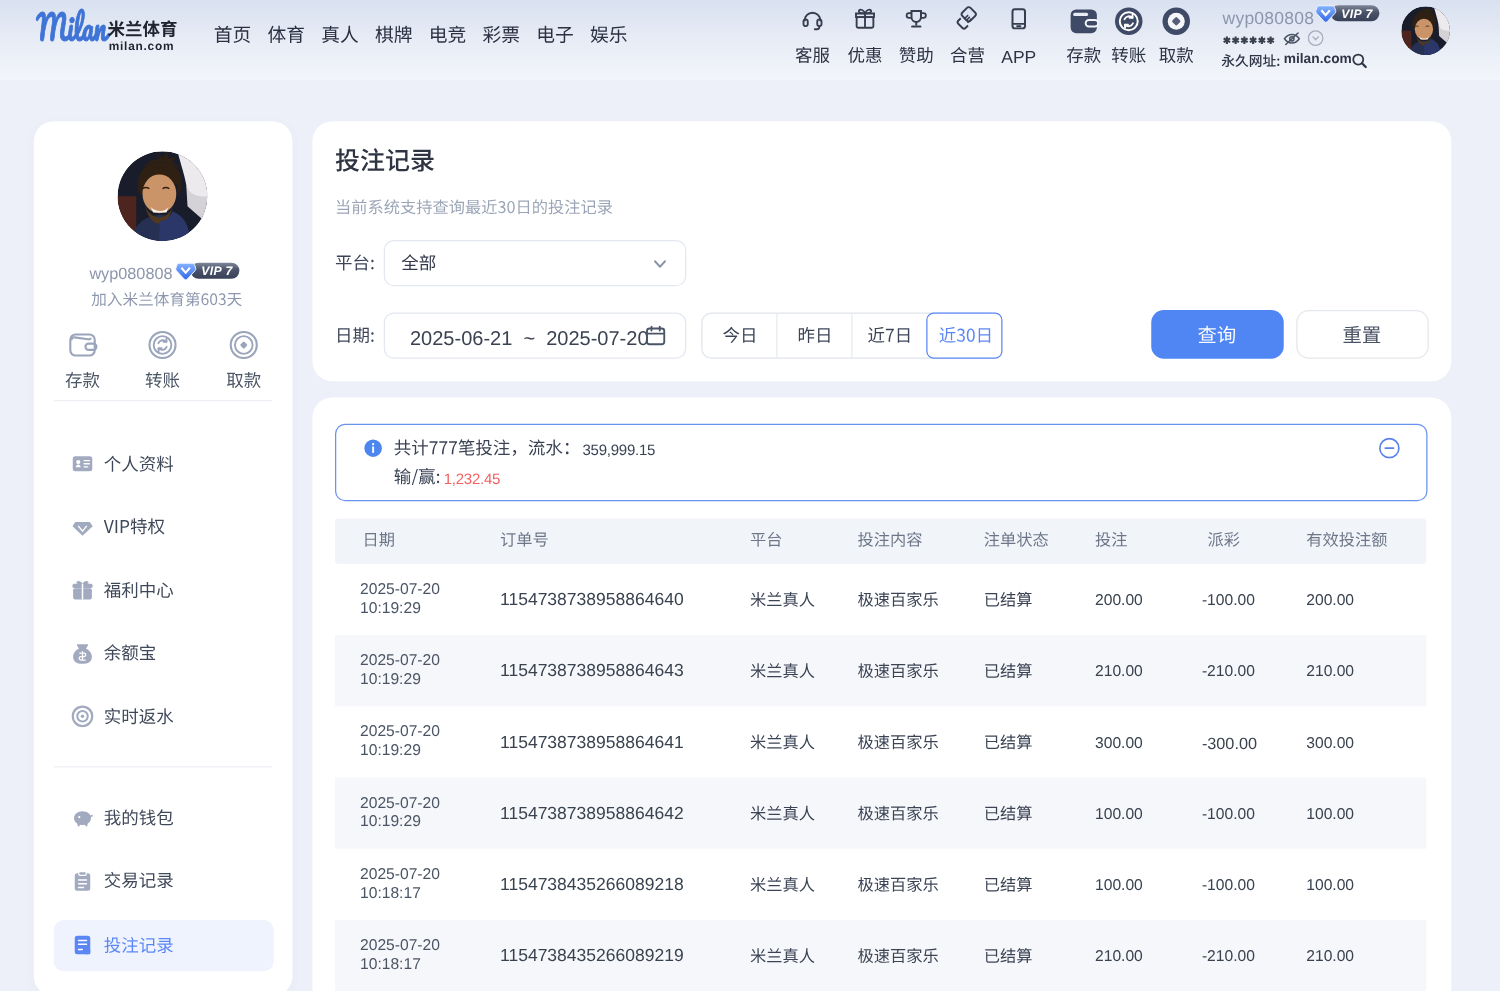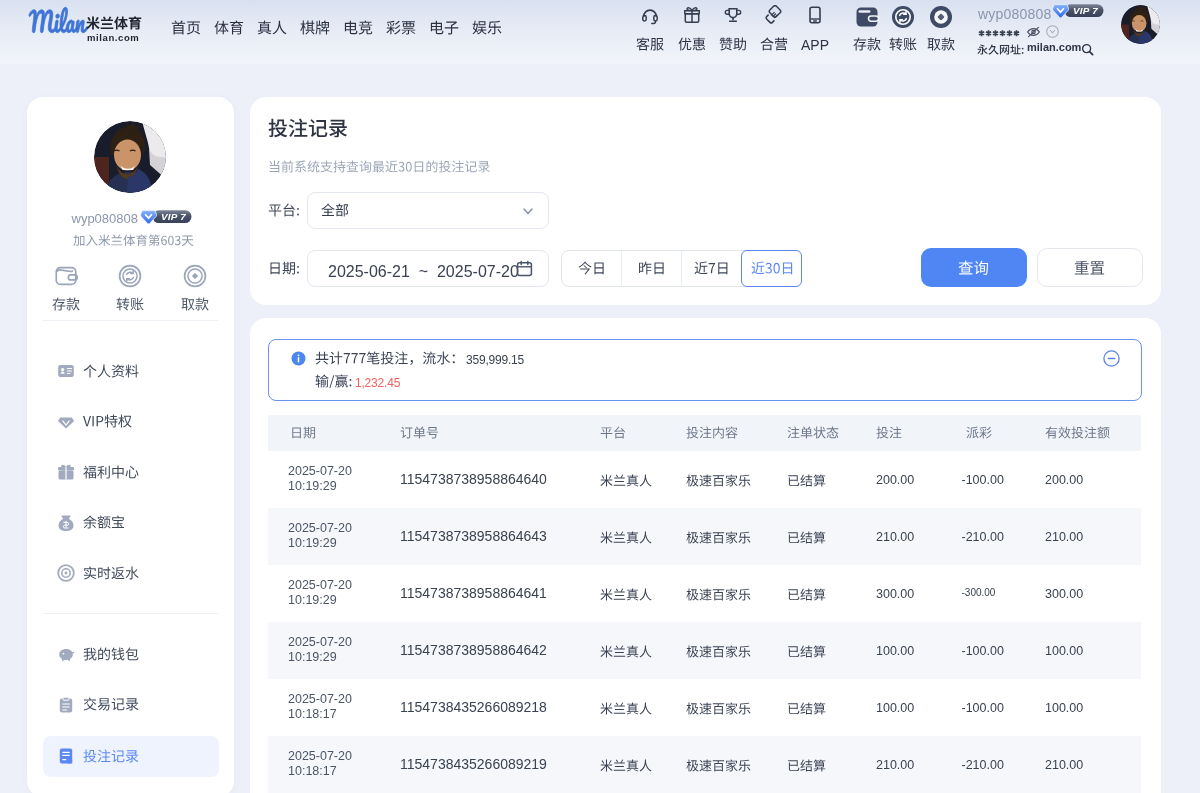--- a/index.html
+++ b/index.html
@@ -726,21 +726,21 @@
       </g>
     </svg></div>
 <div style="position:absolute;left:786.5px;top:586.5px;"><svg class="cj" style="width:39.0px;height:13px;fill:#3b4354;" viewBox="0 0 3000 1000" preserveAspectRatio="xMinYMin meet">
       <g transform="translate(0,880) scale(1,-1)">
         <use href="#g124" x="0"></use>
         <use href="#g125" x="1000"></use>
         <use href="#g126" x="2000"></use>
       </g>
     </svg></div>
 <div class="abs" style="left:876px;top:586.5px;font-size:12.5px;color:#39424f">300.00</div>
-<div class="abs" style="left:961.5px;top:586.5px;font-size:10px;color:#39424f">-300.00</div>
+<div class="abs" style="left:961.5px;top:586.5px;font-size:13px;color:#39424f">-300.00</div>
 <div class="abs" style="left:1045px;top:586.5px;font-size:12.5px;color:#39424f">300.00</div>
 <div class="abs" style="left:268px;top:621.5px;width:873px;height:57px;background:#f6f7fa"></div>
 <div class="abs" style="left:288px;top:634.5px;font-size:12.5px;color:#4b5565;line-height:15.5px">2025-07-20<br>10:19:29</div>
 <div class="abs" style="left:400px;top:642.0px;font-size:14px;color:#39424f">1154738738958864642</div>
 <div style="position:absolute;left:600px;top:643.5px;"><svg class="cj" style="width:52.0px;height:13px;fill:#3b4354;" viewBox="0 0 4000 1000" preserveAspectRatio="xMinYMin meet">
       <g transform="translate(0,880) scale(1,-1)">
         <use href="#g39" x="0"></use>
         <use href="#g40" x="1000"></use>
         <use href="#g8" x="2000"></use>
         <use href="#g9" x="3000"></use>

